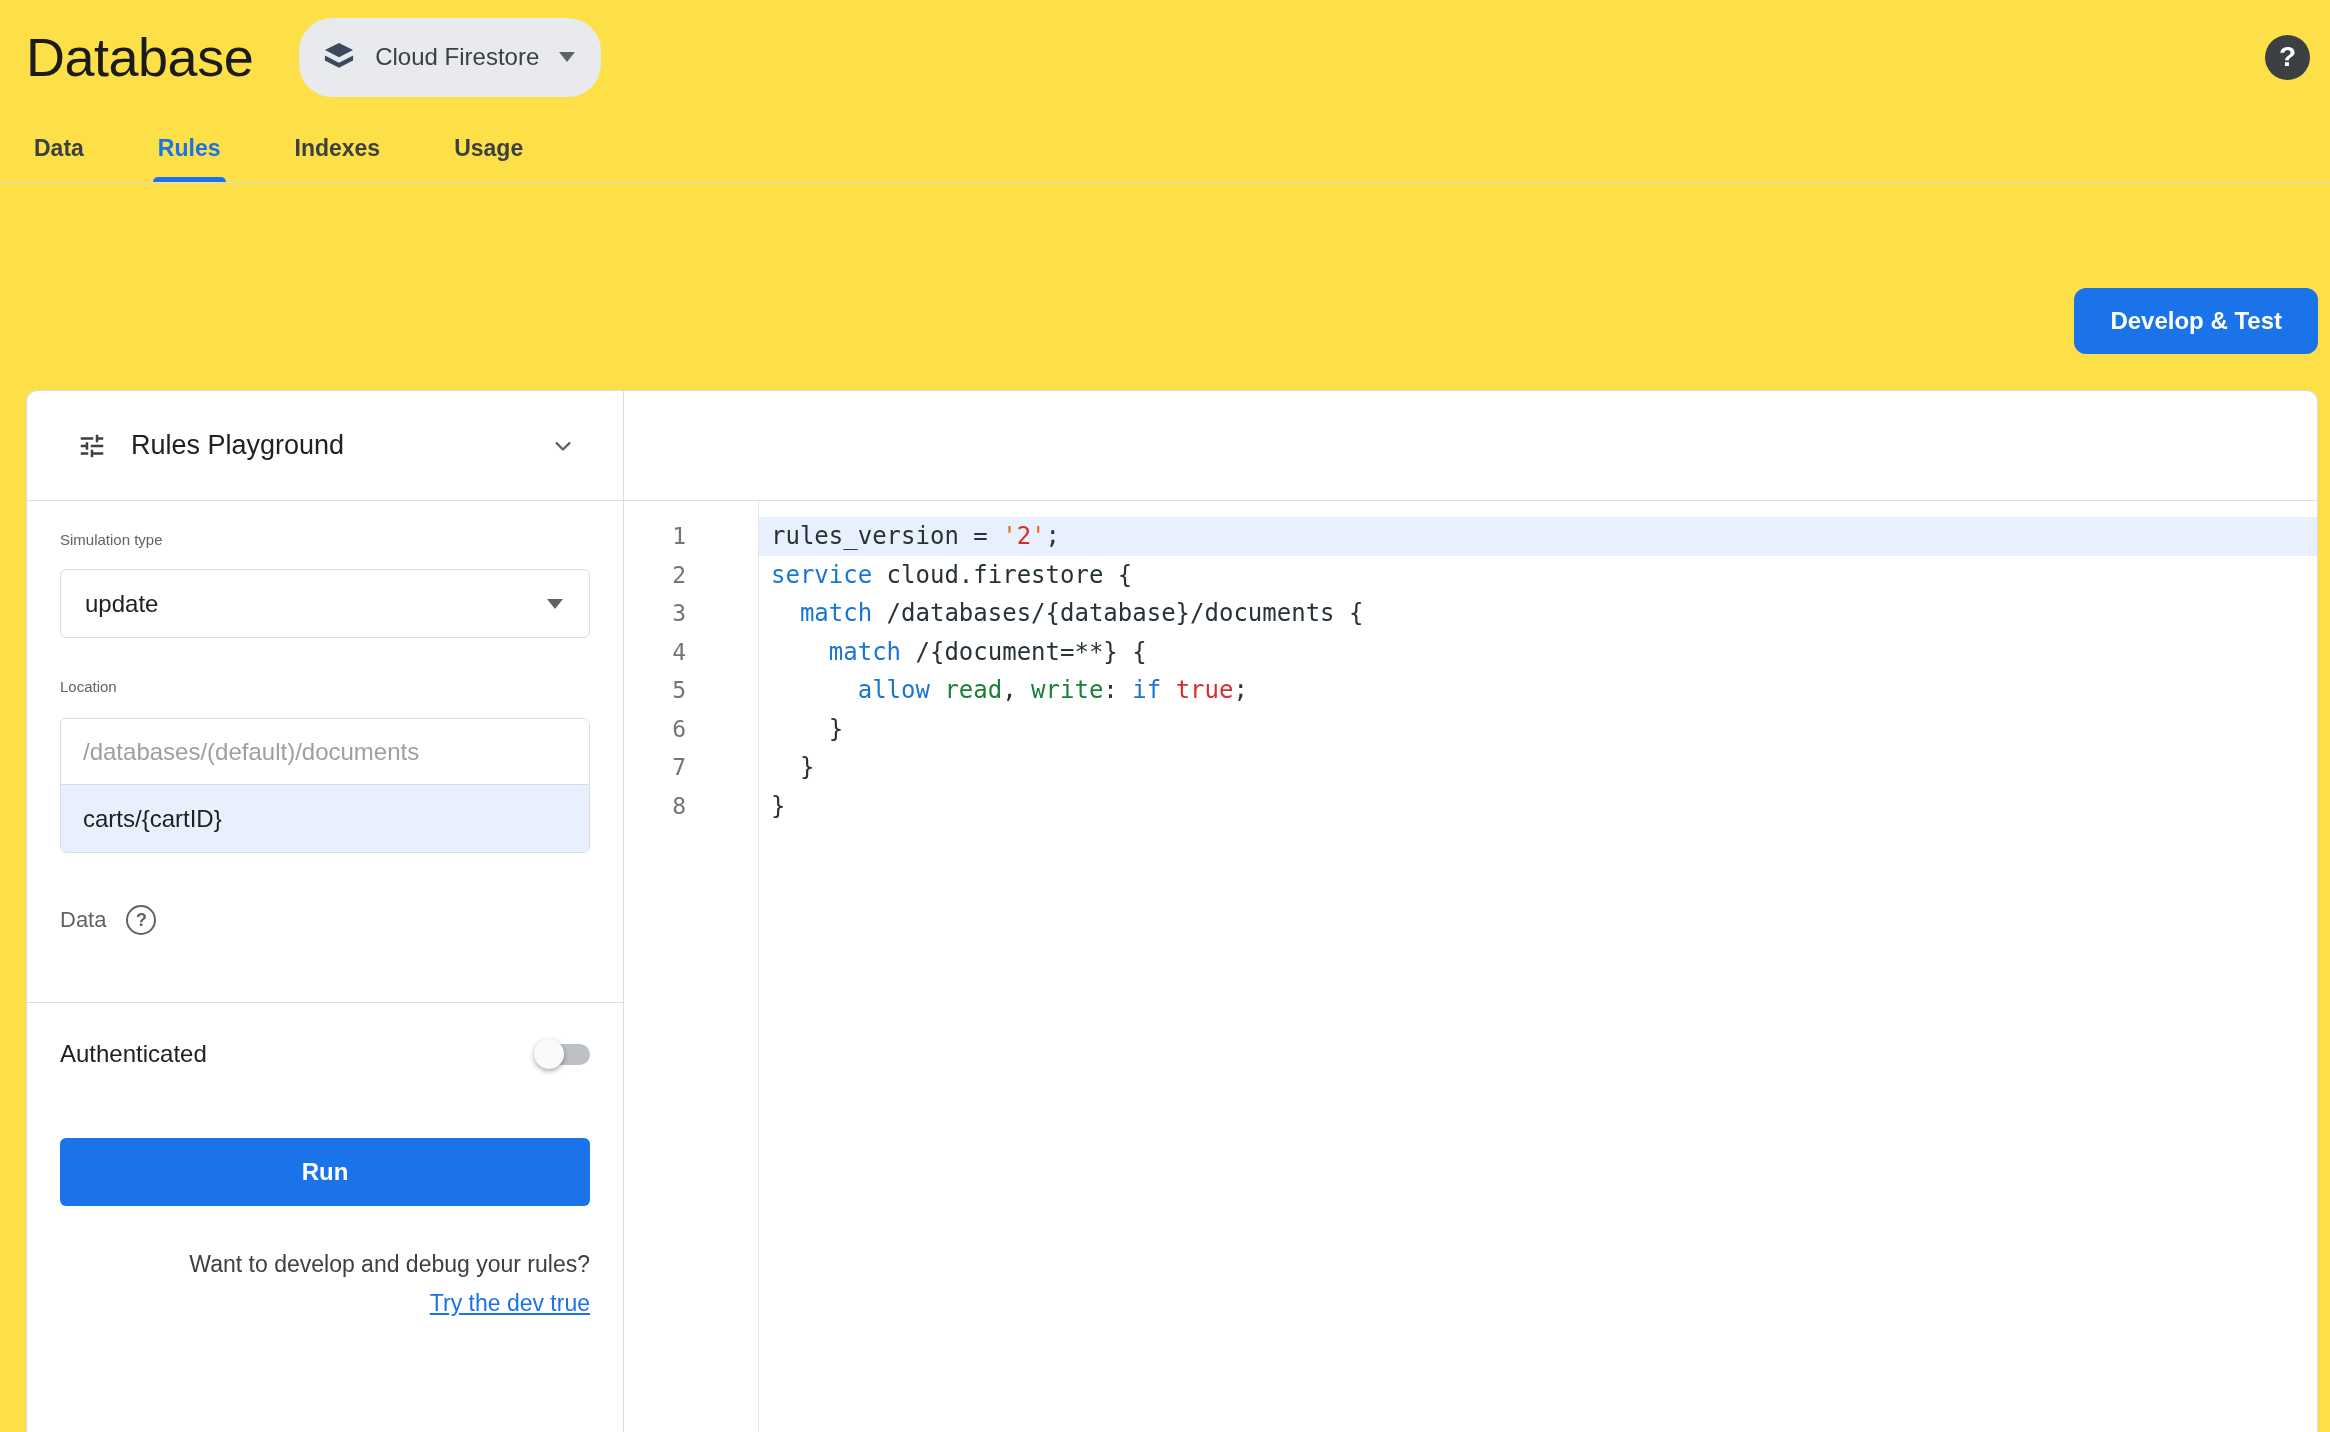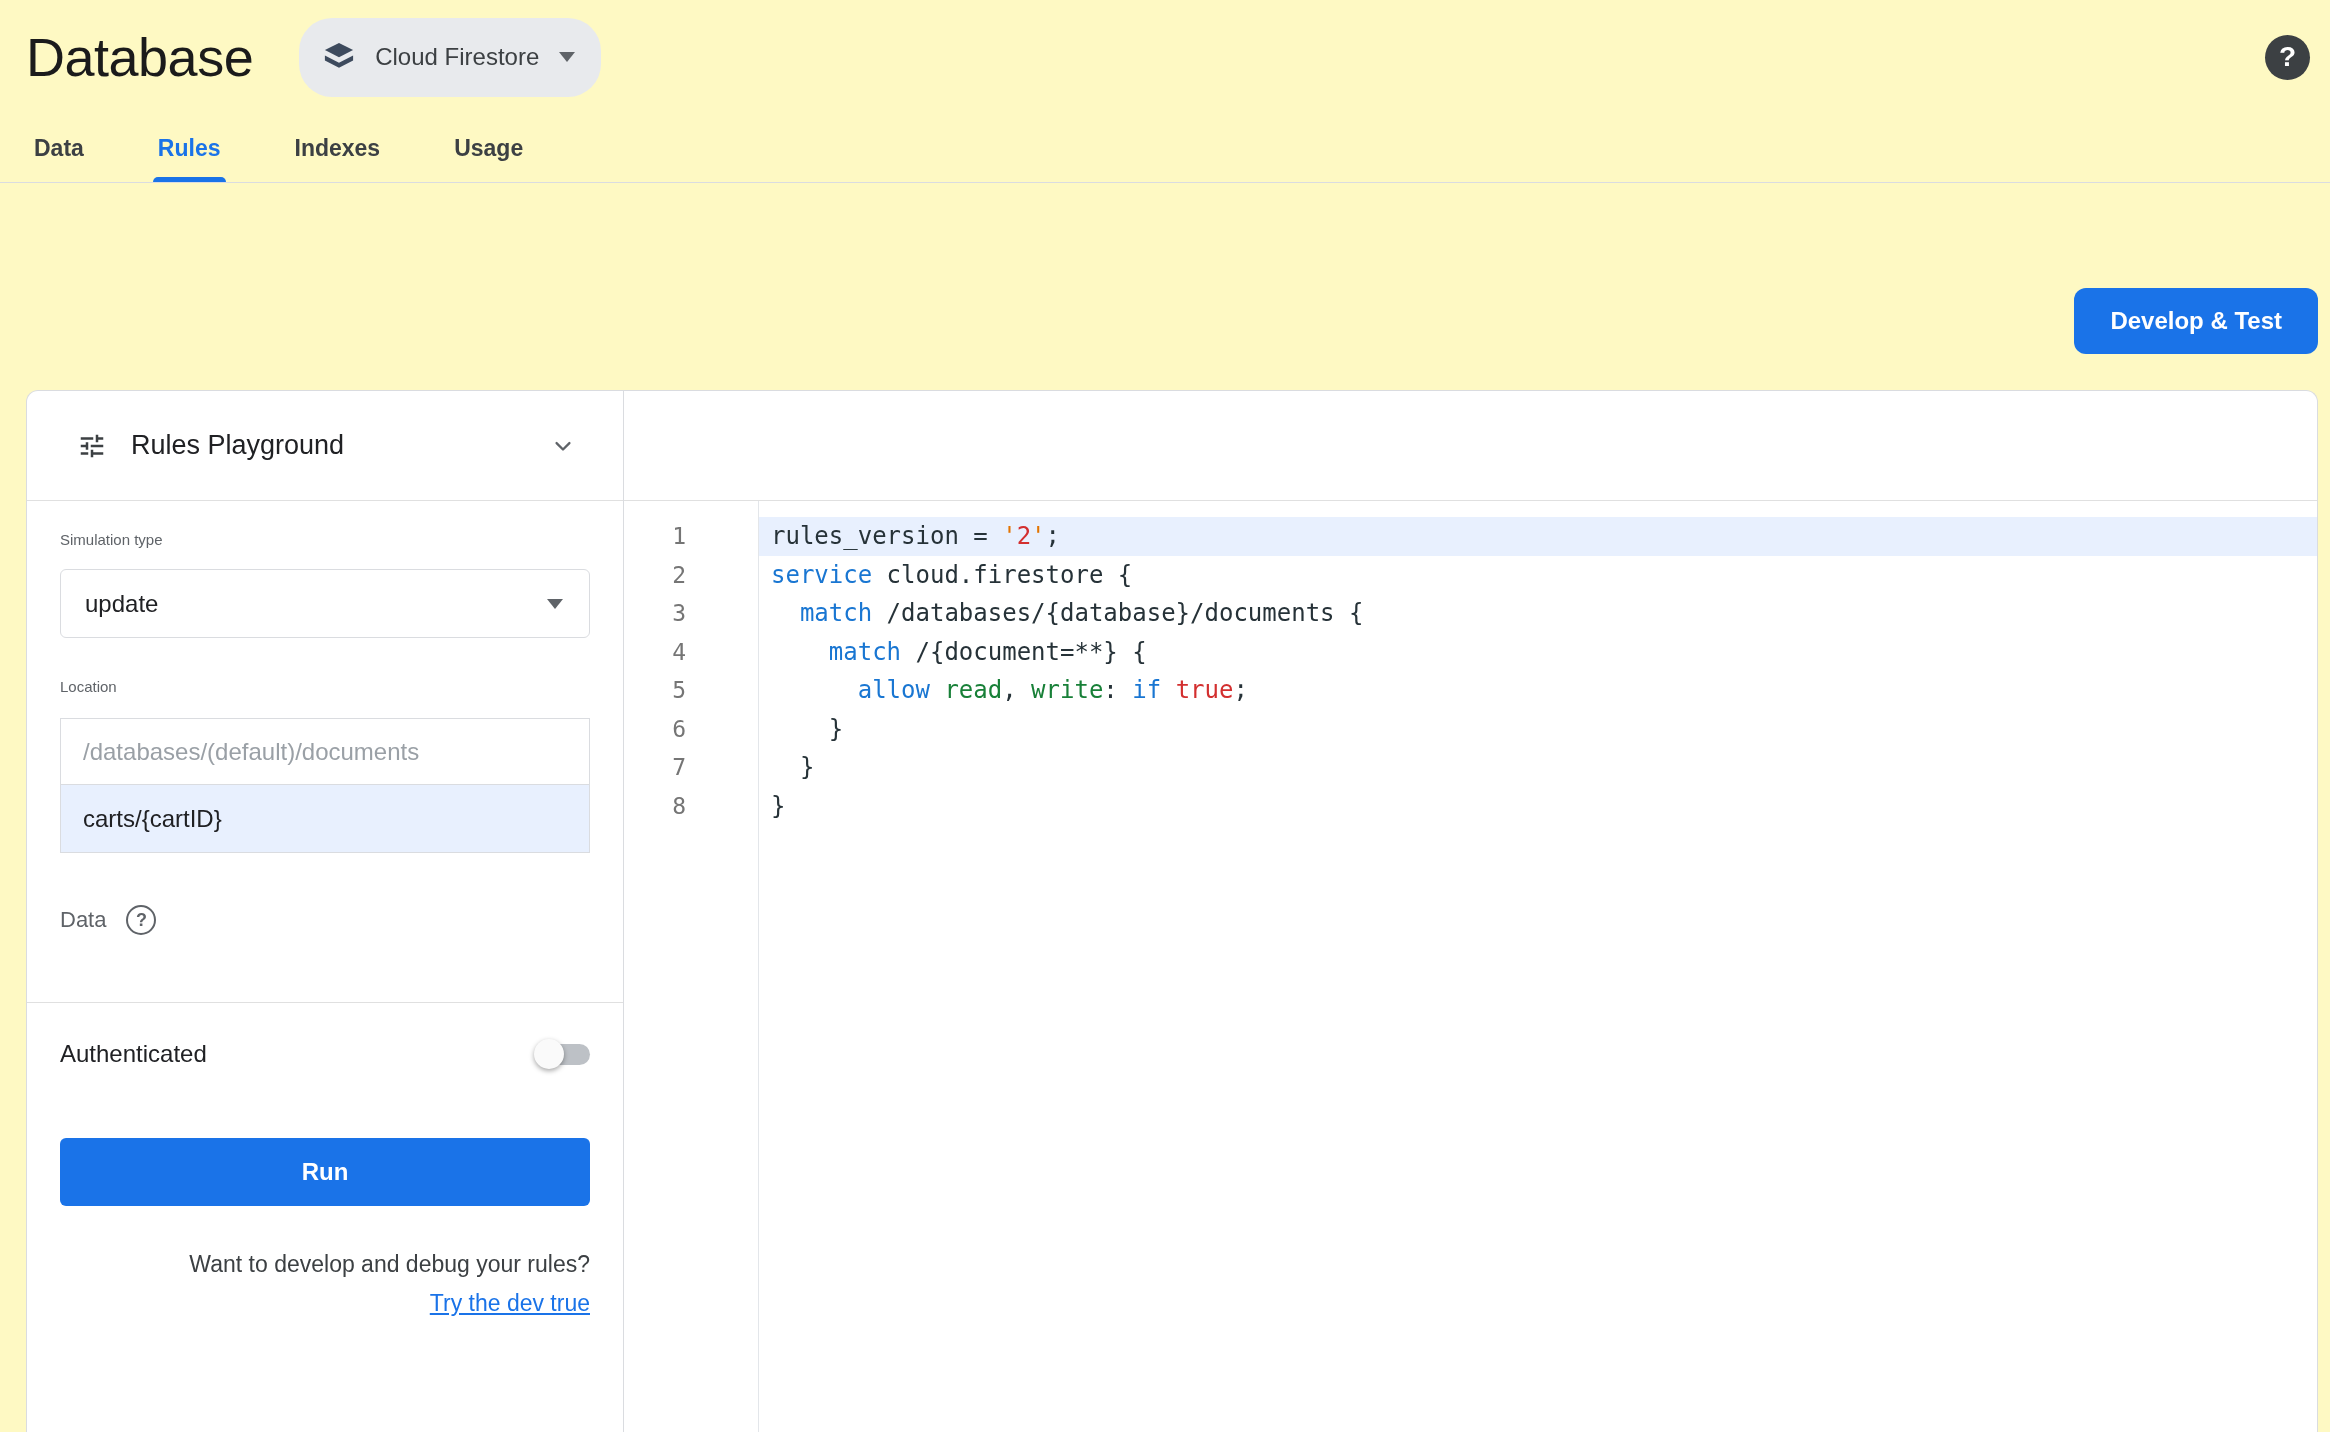--- a/index.html
+++ b/index.html
@@ -1,19 +1,19 @@
 <!DOCTYPE html>
 <html><head>
 <meta charset="utf-8">
 <style>
   * { margin:0; padding:0; box-sizing:border-box; }
   html,body { background:#fff; }
   .page {
     position:relative; width:2330px; height:1432px; overflow:hidden;
-    background:#fef9c3; color:#202124;
+    background:#fde047; color:#202124;
     font-family:"Liberation Sans","DejaVu Sans",sans-serif;
   }
 
   
   .topbar { display:flex; align-items:center; height:114px; padding-left:26px; }
   .page-title { font-size:54px; font-weight:500; color:#1b1b1b; letter-spacing:-0.5px; }
   .product-chip {
     margin-left:46px; height:79px; display:flex; align-items:center;
     background:#e8eaed; border-radius:33px; padding:0 26px 0 22px; cursor:pointer;
   }
@@ -68,21 +68,21 @@
     display:flex; align-items:center; justify-content:space-between; padding:0 26px 0 24px;
     font-size:24px; color:#202124; cursor:pointer; background:#fff;
   }
   .select-caret {
     width:0; height:0;
     border-left:8px solid transparent; border-right:8px solid transparent;
     border-top:10px solid #5f6368;
   }
 
   .location-label { margin-top:36px; }
-  .location-group { margin-top:18px; border:1px solid #dadce0; border-radius:0; overflow:hidden; }
+  .location-group { margin-top:18px; border:1px solid #dadce0; border-radius:6px; overflow:hidden; }
   .loc-input {
     display:block; width:100%; border:none; outline:none; padding:0 22px;
     font-family:inherit; font-size:24px; color:#202124;
   }
   .loc-prefix { height:65px; background:#fff; }
   .loc-prefix::placeholder { color:#9aa0a6; opacity:1; }
   .loc-value { height:68px; background:#e8f0fe; border-top:1px solid #dadce0; }
 
   .data-row { margin-top:52px; display:flex; align-items:center; gap:20px; }
   .data-label { font-size:22px; color:#5f6368; }

